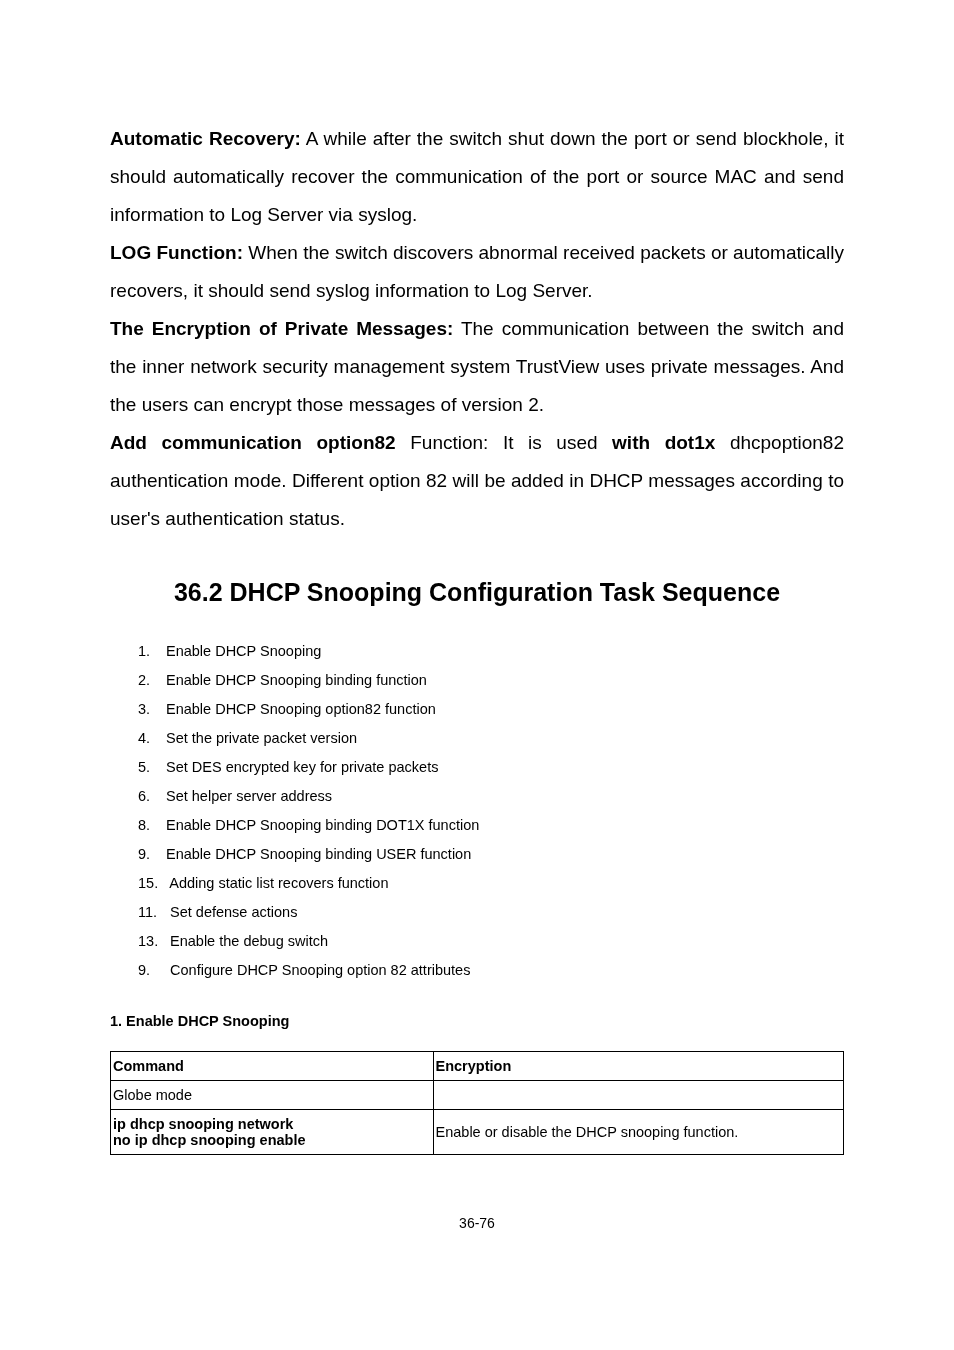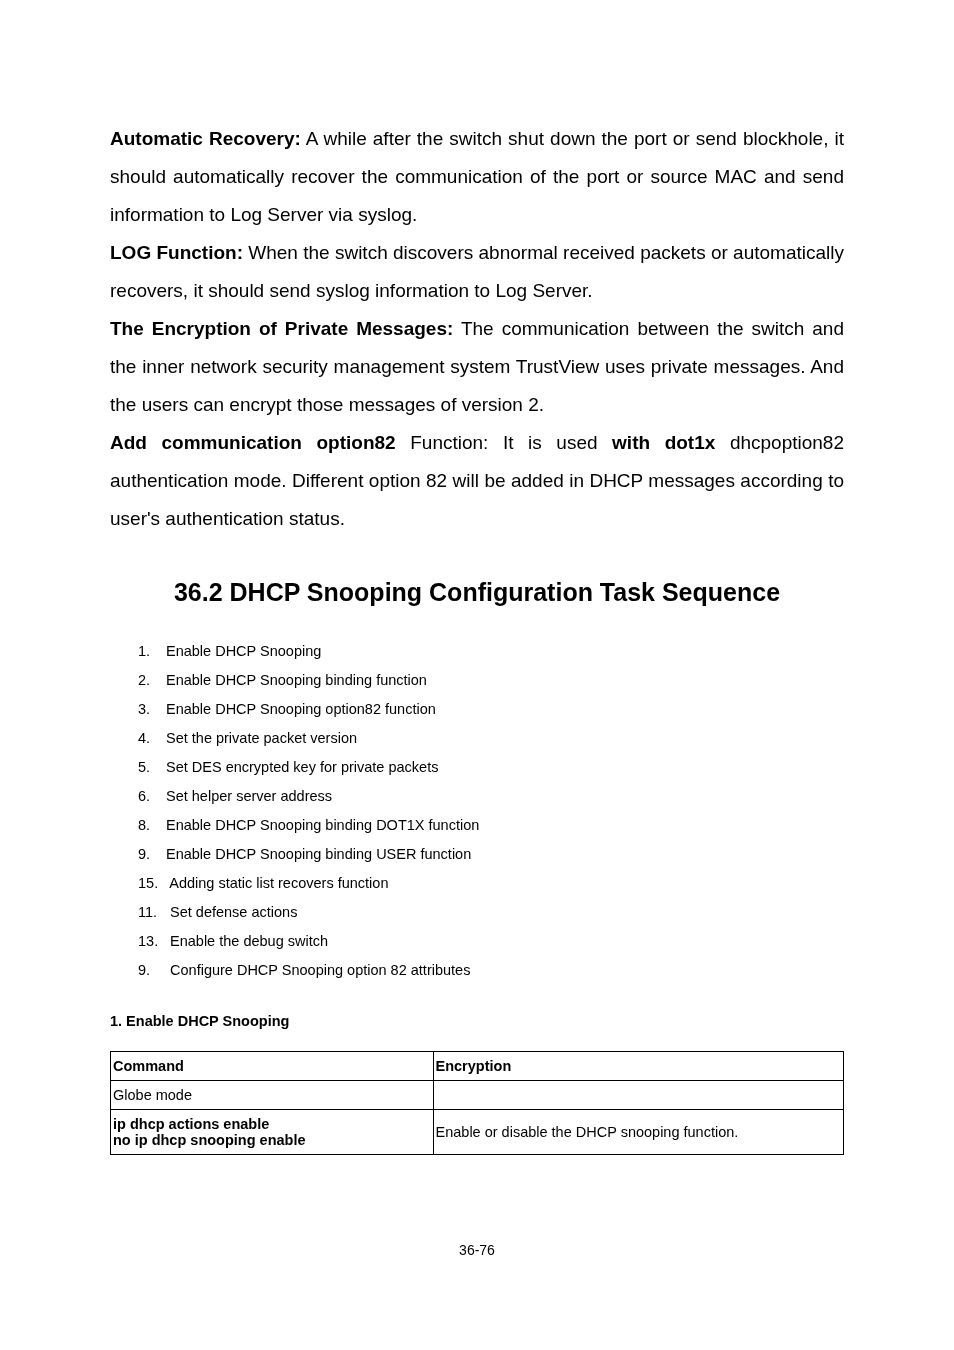--- a/index.html
+++ b/index.html
@@ -60,21 +60,21 @@
     }
     .col1 {
       width: 44%;
     }
     .col2 {
       width: 56%;
     }
     .page-num {
       text-align: center;
       font-size: 14px;
-      margin-top: 87px;
+      margin-top: 60px;
     }
   </style>
 </head>
 <body>
 
 <div class="page">
 
   <p class="p">
     <span class="bold">Automatic Recovery:</span><span> A while after the switch shut down the port or send blockhole, it should automatically recover the communication of the port or source MAC and send information to Log Server via syslog.</span>
   </p>
@@ -119,21 +119,21 @@
         <tr>
       <td class="bold">Command</td>
       <td class="bold">Encryption</td>
     </tr>
     <tr>
       <td>Globe mode</td>
       <td></td>
     </tr>
     <tr>
       <td class="bold">
-        <div>ip dhcp actions enable</div>
+        <div>ip dhcp snooping network</div>
         <div>no ip dhcp snooping enable</div>
       </td>
       <td>Enable or disable the DHCP snooping function.</td>
     </tr>
   </tbody>
     </table>
 
   <div class="page-num">36-76</div>
 </div>
 

